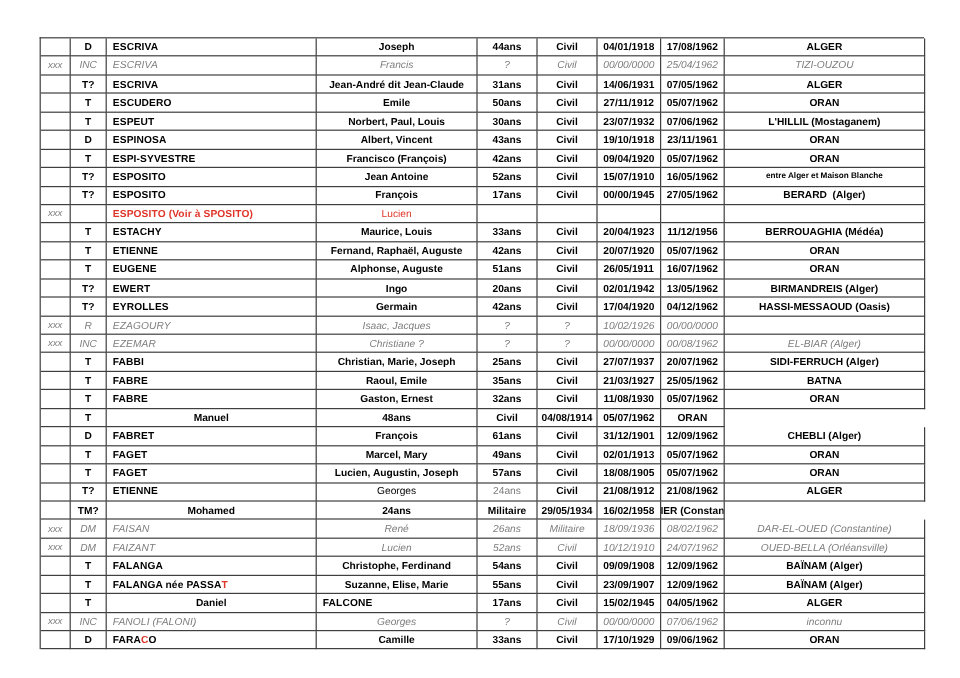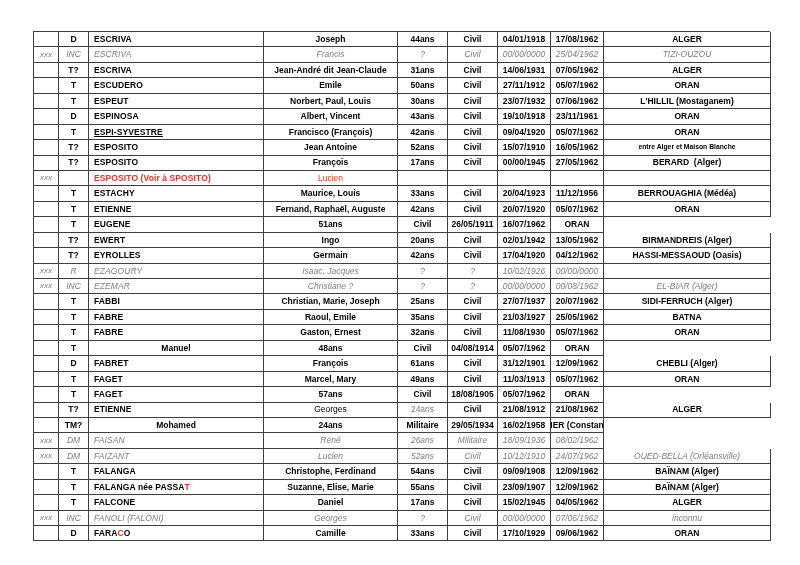--- a/index.html
+++ b/index.html
@@ -37,21 +37,21 @@
   .c-mark{color:var(--muted);font-style:italic;font-weight:400;font-size:8px;}
   .c-code{font-size:8.5px;}
   
   .row.muted .cell{color:var(--muted);font-style:italic;font-weight:400;}
   
   .row.redrow .c-code,
   .row.redrow .c-name,
   .row.redrow .c-given{color:var(--red);}
   .row.redrow .c-given{font-weight:400;}
   .seg-red{color:var(--red);}
-  .row.u-name .seg-pre{text-decoration:underline;}
+  .row.u-name .seg-pre{}
   .row.age-muted .c-age{color:var(--muted);font-weight:400;}
   .row.given-light .c-given{font-weight:400;}
   .row.place-small .c-place{font-size:6.8px;}
 </style>
 </head>
 <body style="background: rgb(255, 255, 255);">
 
 <div class="sheet" id="sheet">
   <div class="row">
     <div class="cell c-mark"></div>
@@ -194,20 +194,21 @@
     <div class="cell c-status">Civil</div>
     <div class="cell c-born">20/07/1920</div>
     <div class="cell c-died">05/07/1962</div>
     <div class="cell c-place">ORAN</div>
   </div>
 
   <div class="row">
     <div class="cell c-mark"></div>
     <div class="cell c-code">T</div>
     <div class="cell c-name"><span class="seg-pre">EUGENE</span><span class="seg-red"></span><span class="seg-pre"></span></div>
+    <div class="cell c-given">Alphonse, Auguste</div>
     <div class="cell c-age">51ans</div>
     <div class="cell c-status">Civil</div>
     <div class="cell c-born">26/05/1911</div>
     <div class="cell c-died">16/07/1962</div>
     <div class="cell c-place">ORAN</div>
   </div>
 
   <div class="row">
     <div class="cell c-mark"></div>
     <div class="cell c-code">T?</div>
@@ -315,29 +316,30 @@
     <div class="cell c-place">CHEBLI (Alger)</div>
   </div>
 
   <div class="row">
     <div class="cell c-mark"></div>
     <div class="cell c-code">T</div>
     <div class="cell c-name"><span class="seg-pre">FAGET</span><span class="seg-red"></span><span class="seg-pre"></span></div>
     <div class="cell c-given">Marcel, Mary</div>
     <div class="cell c-age">49ans</div>
     <div class="cell c-status">Civil</div>
-    <div class="cell c-born">11/03/1913</div>
+    <div class="cell c-born">02/01/1913</div>
     <div class="cell c-died">05/07/1962</div>
     <div class="cell c-place">ORAN</div>
   </div>
 
   <div class="row">
     <div class="cell c-mark"></div>
     <div class="cell c-code">T</div>
     <div class="cell c-name"><span class="seg-pre">FAGET</span><span class="seg-red"></span><span class="seg-pre"></span></div>
+    <div class="cell c-given">Lucien, Augustin, Joseph</div>
     <div class="cell c-age">57ans</div>
     <div class="cell c-status">Civil</div>
     <div class="cell c-born">18/08/1905</div>
     <div class="cell c-died">05/07/1962</div>
     <div class="cell c-place">ORAN</div>
   </div>
 
   <div class="row age-muted given-light">
     <div class="cell c-mark"></div>
     <div class="cell c-code">T?</div>
@@ -363,20 +365,21 @@
 
   <div class="row muted">
     <div class="cell c-mark">xxx</div>
     <div class="cell c-code">DM</div>
     <div class="cell c-name"><span class="seg-pre">FAISAN</span><span class="seg-red"></span><span class="seg-pre"></span></div>
     <div class="cell c-given">René</div>
     <div class="cell c-age">26ans</div>
     <div class="cell c-status">Militaire</div>
     <div class="cell c-born">18/09/1936</div>
     <div class="cell c-died">08/02/1962</div>
+    <div class="cell c-place">DAR-EL-OUED (Constantine)</div>
   </div>
 
   <div class="row muted">
     <div class="cell c-mark">xxx</div>
     <div class="cell c-code">DM</div>
     <div class="cell c-name"><span class="seg-pre">FAIZANT</span><span class="seg-red"></span><span class="seg-pre"></span></div>
     <div class="cell c-given">Lucien</div>
     <div class="cell c-age">52ans</div>
     <div class="cell c-status">Civil</div>
     <div class="cell c-born">10/12/1910</div>
@@ -404,22 +407,22 @@
     <div class="cell c-age">55ans</div>
     <div class="cell c-status">Civil</div>
     <div class="cell c-born">23/09/1907</div>
     <div class="cell c-died">12/09/1962</div>
     <div class="cell c-place">BAÏNAM (Alger)</div>
   </div>
 
   <div class="row">
     <div class="cell c-mark"></div>
     <div class="cell c-code">T</div>
+    <div class="cell c-given">Daniel</div>
     <div class="cell c-name"><span class="seg-pre">FALCONE</span><span class="seg-red"></span><span class="seg-pre"></span></div>
-    <div class="cell c-given">Daniel</div>
     <div class="cell c-age">17ans</div>
     <div class="cell c-status">Civil</div>
     <div class="cell c-born">15/02/1945</div>
     <div class="cell c-died">04/05/1962</div>
     <div class="cell c-place">ALGER</div>
   </div>
 
   <div class="row muted">
     <div class="cell c-mark">xxx</div>
     <div class="cell c-code">INC</div>

